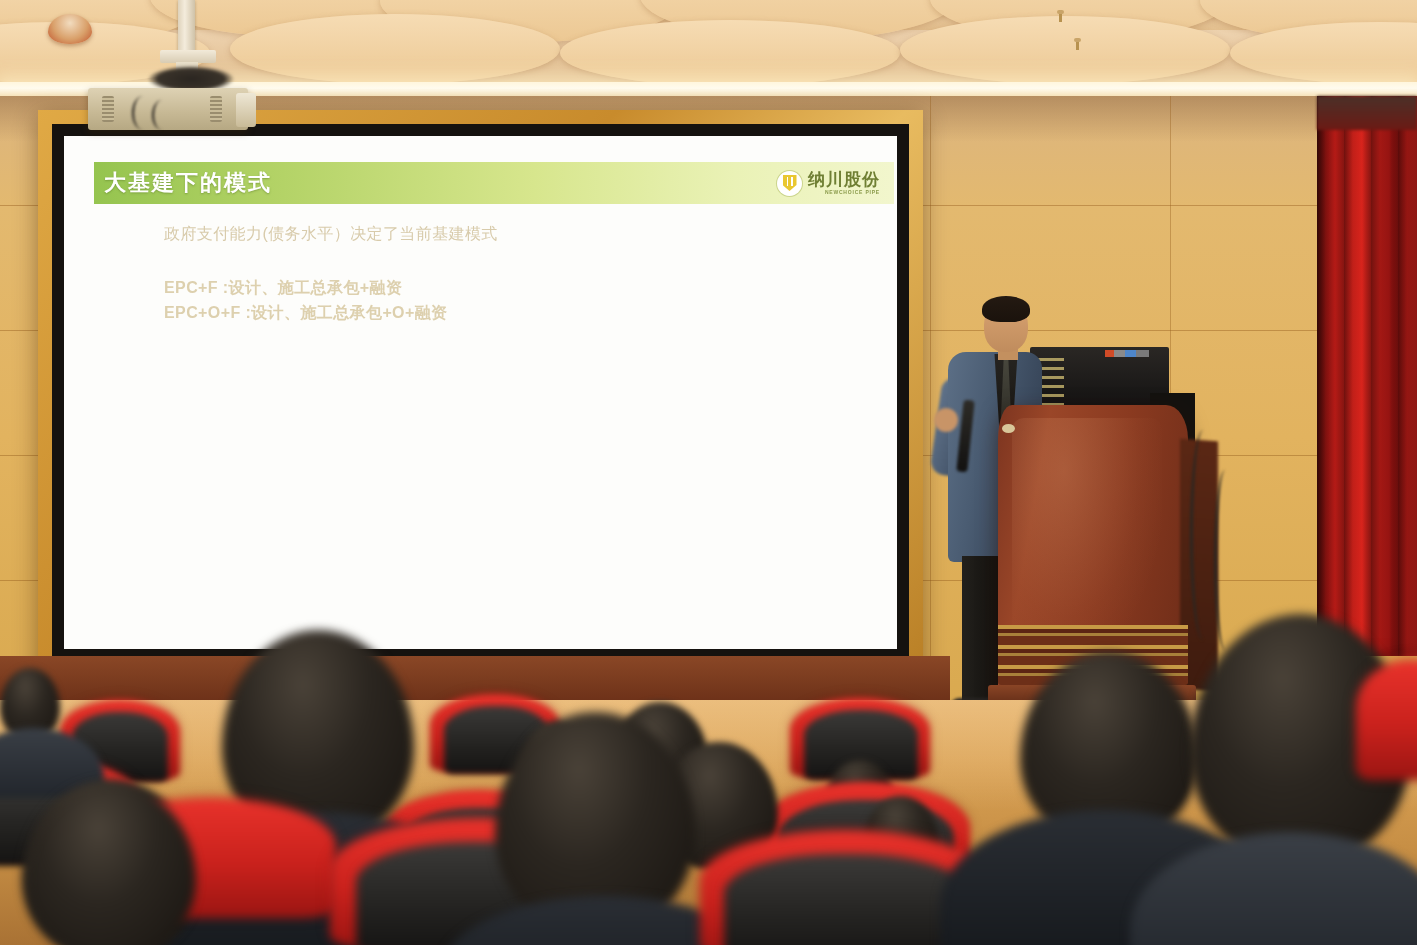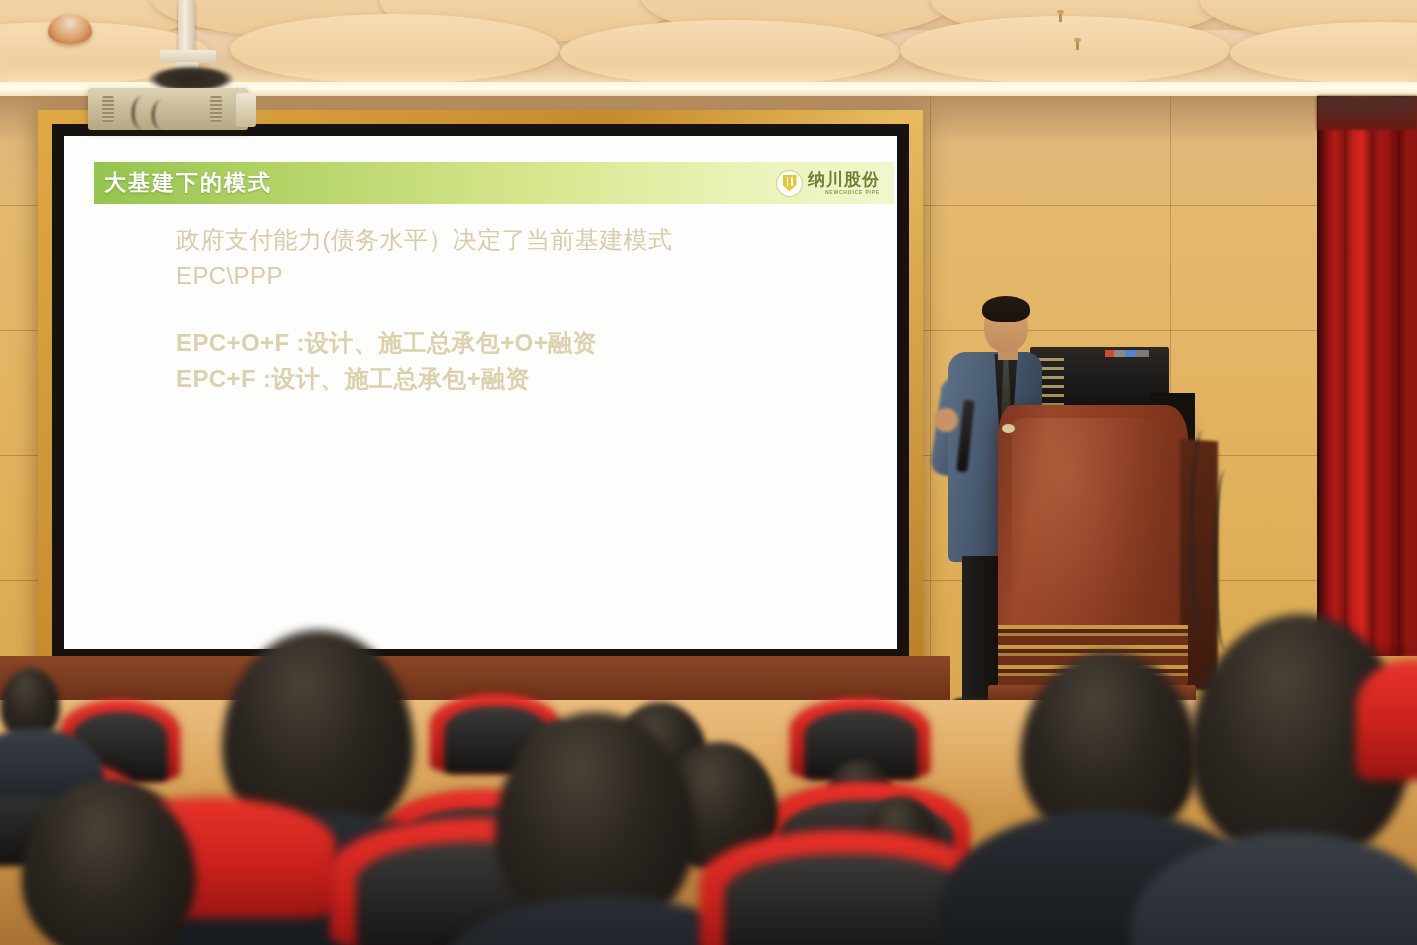--- a/index.html
+++ b/index.html
@@ -137,23 +137,23 @@
   .brand-shield:after{right:4px;}
   .brand-text { display:flex; flex-direction:column; line-height:1;text-align:right; }
   .brand-cn {
     font-size:17px; font-weight:bold; color:#6f7f33; letter-spacing:1px;
   }
   .brand-en {
     font-size:5px; font-weight:bold; color:#8a9a4a; letter-spacing:.8px; margin-top:2px;
   }
 
   .slide-body {
-    position:absolute; left:112px; top:86px; width:720px;
+    position:absolute; left:100px; top:86px; width:720px;
     color:#ddd0ae;
-    font-size:24px; font-weight:bold;
+    font-size:16px; font-weight:bold;
     line-height:1.52;
     letter-spacing:.4px;
   }
   .slide-body .ln { white-space:pre-wrap; }
   .gap-lg { height:30px; }
   .gap-xl { height:52px; }
   .lead { color:#d8cbab; font-weight:normal; }
 
   
   .proj-pole {
@@ -405,24 +405,23 @@
         </div>
         <div class="brand-text">
           <span class="brand-cn">纳川股份</span>
           <span class="brand-en">NEWCHOICE PIPE</span>
         </div>
       </div>
     </div>
 
     <div class="slide-body">
       <div class="ln lead">政府支付能力(债务水平）决定了当前基建模式</div>
-      <div class="ln lead">EPC\PPP</div>
       <div class="gap-lg"></div>
+      <div class="ln">EPC+F :设计、施工总承包+融资</div>
       <div class="ln">EPC+O+F :设计、施工总承包+O+融资</div>
-      <div class="ln">EPC+F :设计、施工总承包+融资</div>
       <div class="gap-xl"></div>
     </div>
   </div>
 
   <div class="proj-pole"></div>
   <div class="proj-plate"></div>
   <div class="proj-neck"></div>
   <div class="proj-cables blur-s"></div>
   <div class="proj-body">
     <div class="proj-vent" style="left:14px;"></div>

